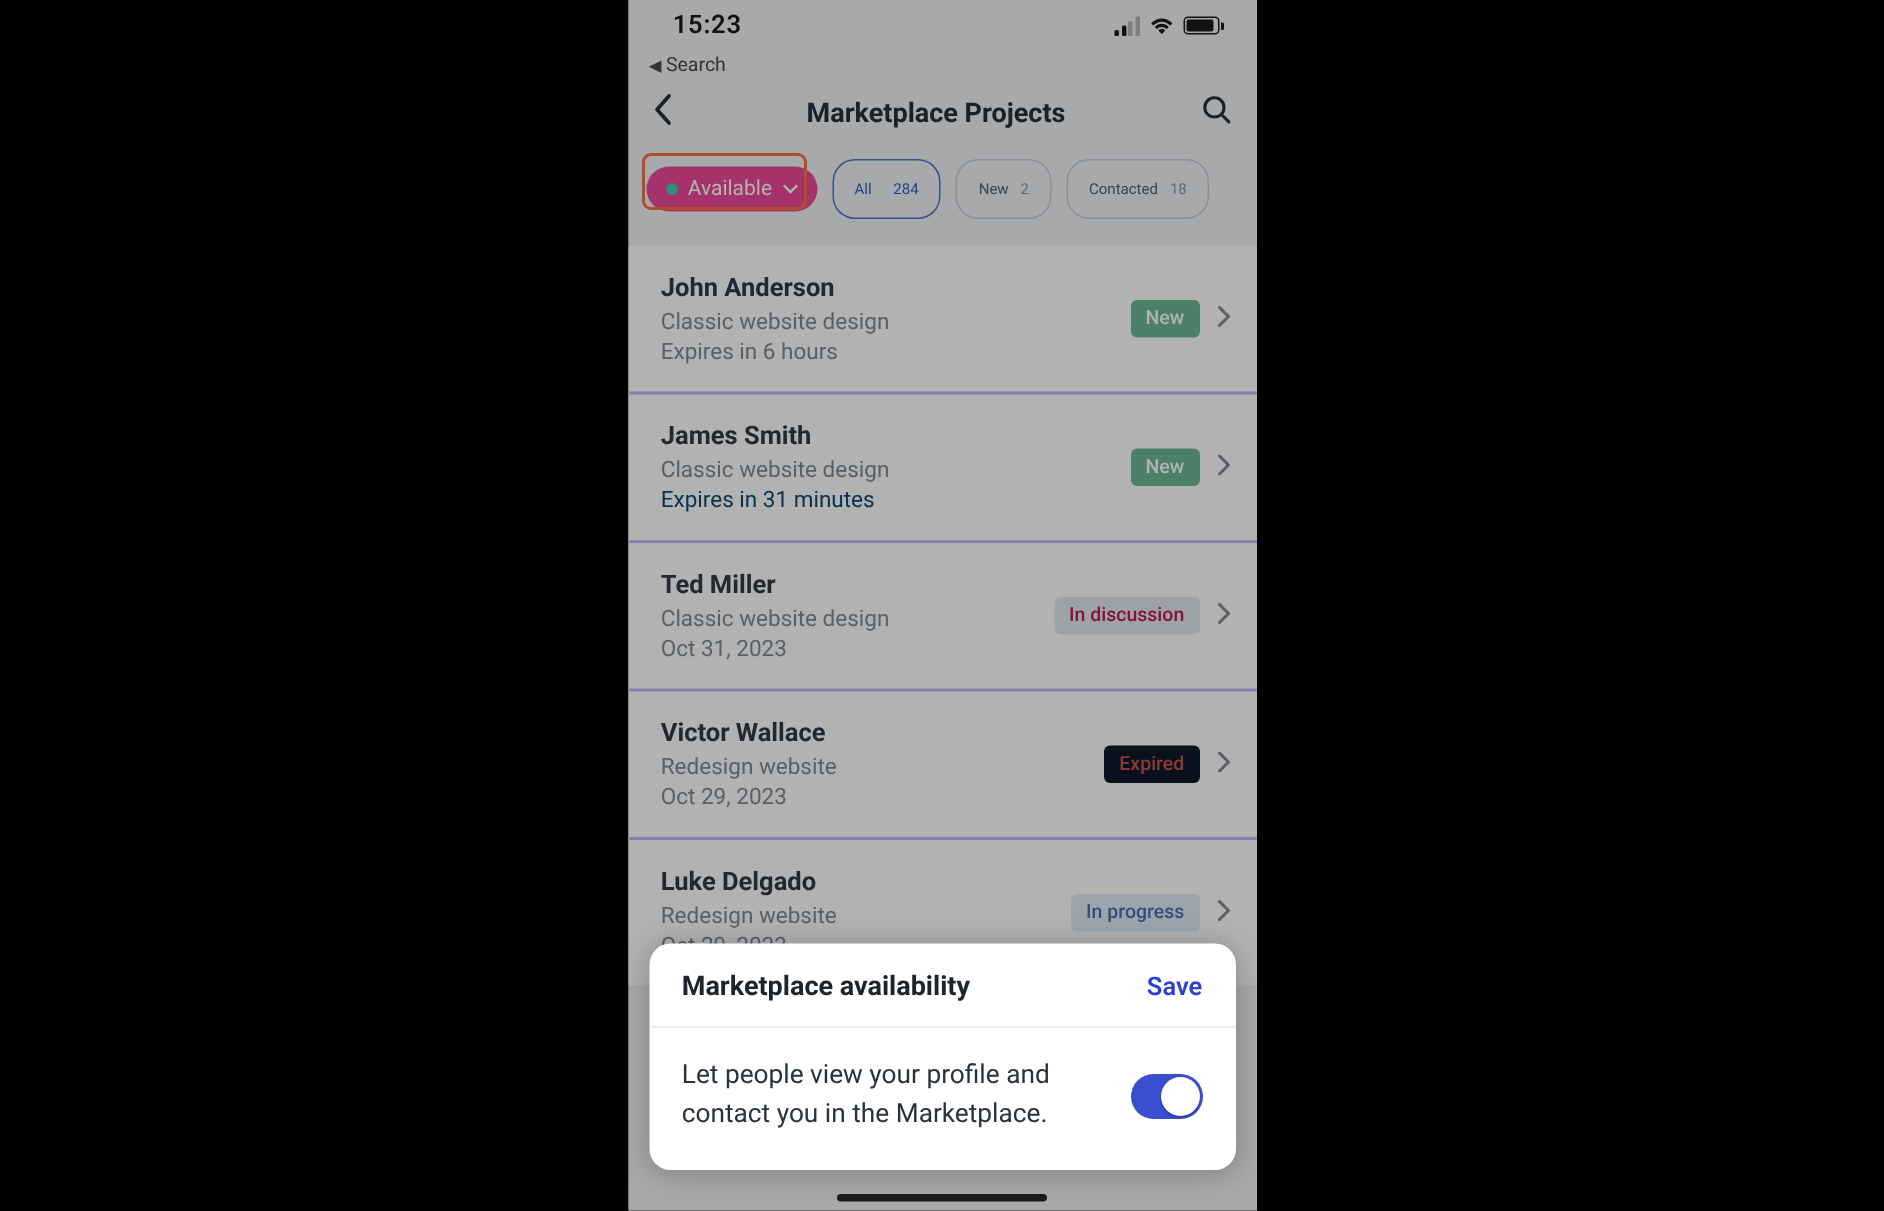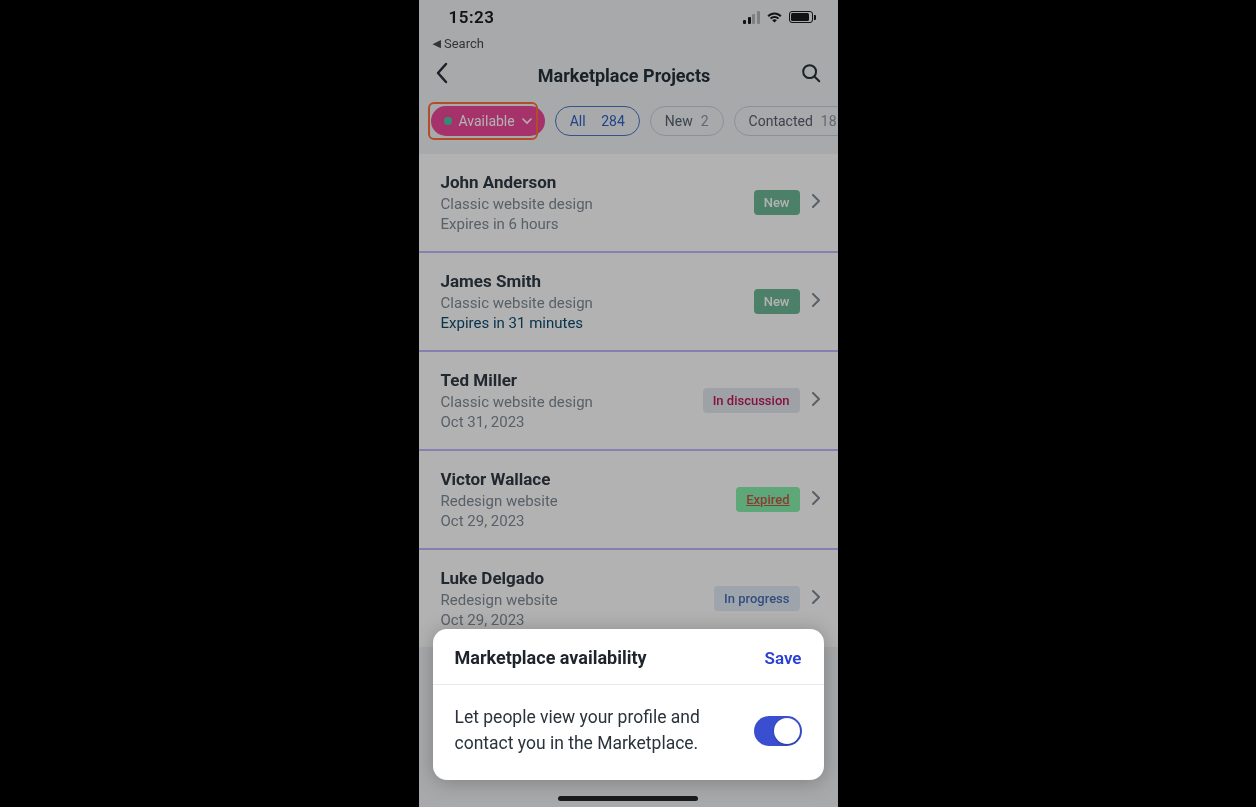--- a/index.html
+++ b/index.html
@@ -66,23 +66,23 @@
   
   .filters {
     display:flex; align-items:center; gap:10px;
     padding: 10px 12px 18px 12px;
     overflow:hidden;
     white-space:nowrap;
     position:relative;
   }
   .chip {
     display:inline-flex; align-items:center; gap:6px;
-    height:30px; padding:0 14px;
+    height:40px; padding:0 14px;
     border-radius:15px;
-    font-size:14px;
+    font-size:10px;
     border:1px solid #c8d0d8;
     color:#55616d; background:transparent;
   }
   .chip .count { color:#8a96a2; margin-left:2px;}
   .chip.all { border-color:#4a78c8; color:#2c62c4; }
   .avail {
     display:inline-flex; align-items:center; gap:7px;
     height:30px; padding:0 13px;
     border-radius:15px;
     background:#ec4899; color:#fff;
@@ -105,21 +105,21 @@
   }
   .row:last-child{border-bottom:none;}
   .row .info .name { font-size:17px; font-weight:700; color:#303a44; }
   .row .info .sub { font-size:15px; color:#7f8a95; margin-top:3px;}
   .row .info .meta { font-size:15px; color:#7f8a95; margin-top:2px;}
   .row .info .meta.red { color:#0c4a6e;}
   .row .right { display:flex; align-items:center; gap:12px;}
   .row .badge { font-size:13px; padding:5px 10px; border-radius:4px; font-weight:500;}
   .b-new { background:#6fb896; color:#fff;}
   .b-disc { background:#e3e9ef; color:#be185d;}
-  .b-exp { background:#86efac; color:#c85648;text-decoration:underline;}
+  .b-exp { background:#0f172a; color:#c85648;}
   .b-prog { background:#e3ebf7; color:#4a6fb5;}
   .row .arrow svg{ width:8px; height:14px;}
   
   .sheet {
     position:absolute; left:14px; right:14px; bottom:27px;
     background:#fff; border-radius:14px;
     z-index:10;
     box-shadow:0 2px 20px rgba(0,0,0,0.25);
   }
   .sheet-head {

